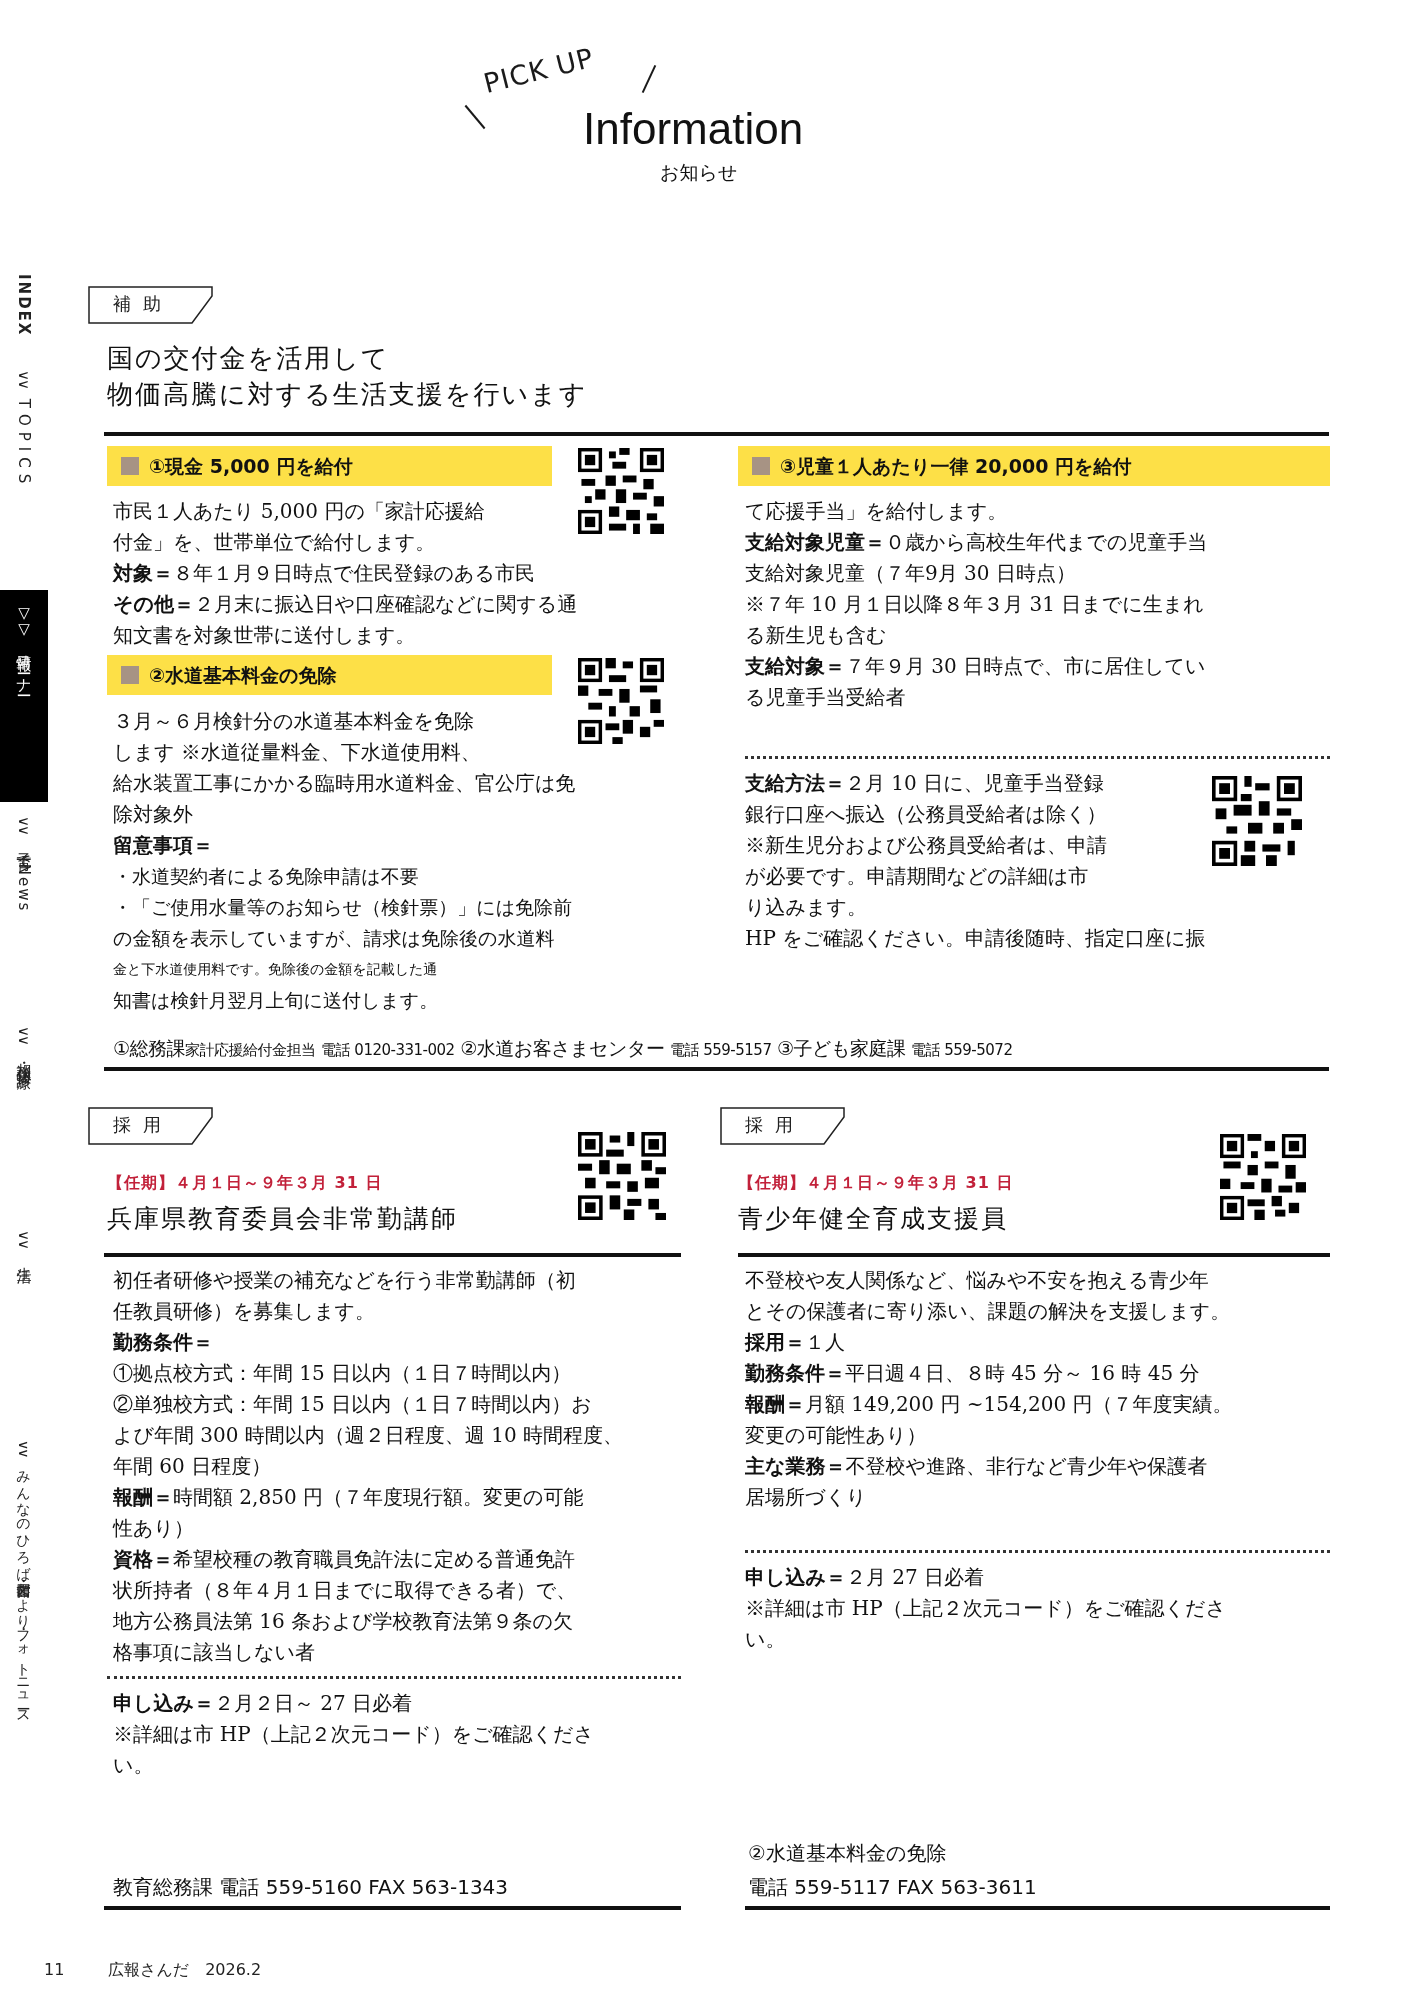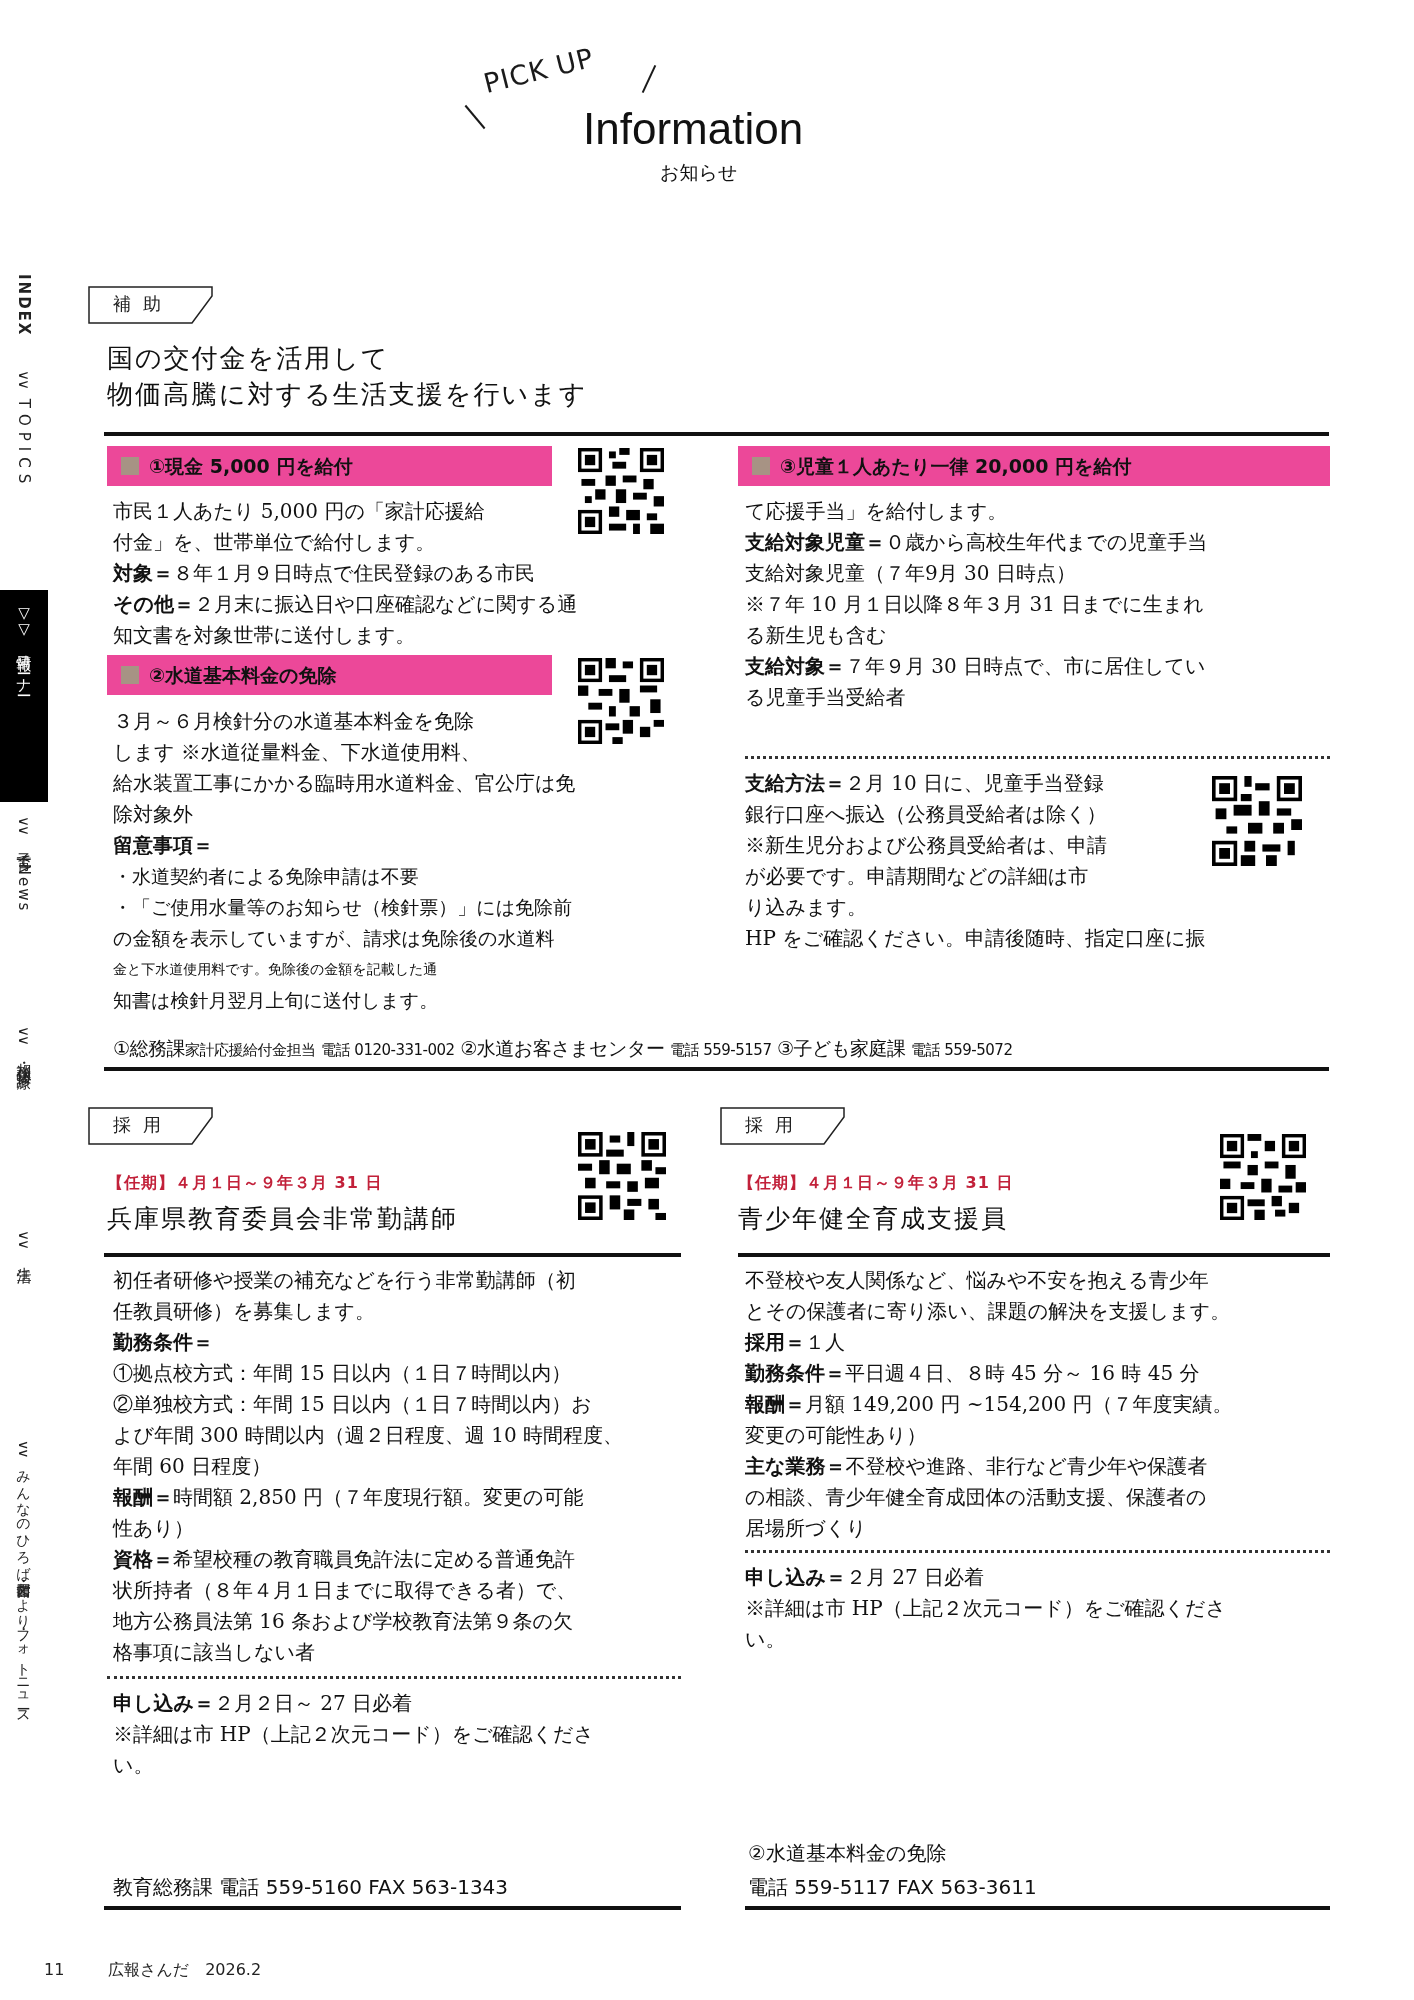--- a/index.html
+++ b/index.html
@@ -21,21 +21,21 @@
 
     
     .tag { position: absolute; height: 36px; width: 125px; }
     .tag svg { position: absolute; left: 0; top: 0; }
     .tag span { position: absolute; left: 0; top: 0; width: 110px; text-align: center; line-height: 36px; font-size: 18px; letter-spacing: 12px; color: #222; }
 
     .headline { position: absolute; left: 107px; top: 340px; font-size: 26px; line-height: 36px; color: #111; letter-spacing: 2px; }
     .hr-thick { position: absolute; height: 4px; background: #111; }
     .hr-dotted { position: absolute; height: 0; border-top: 3px dotted #333; }
 
-    .sec-head { position: absolute; height: 40px; background: #ec4899; font-weight: bold; font-size: 19px; line-height: 40px; padding-left: 14px; color: #111; }
+    .sec-head { position: absolute; height: 40px; background: #fde047; font-weight: bold; font-size: 19px; line-height: 40px; padding-left: 14px; color: #111; }
     .sec-head .sq { display: inline-block; width: 18px; height: 18px; background: #a79384; vertical-align: -2px; margin-right: 10px; }
 
     .body-text { position: absolute; font-family: "DejaVu Serif", serif; font-size: 20px; line-height: 31px; color: #111; }
     .body-text p { margin: 0; }
     .body-text b { font-family: "DejaVu Sans", sans-serif; font-weight: bold; }
 
     .qr { position: absolute; width: 86px; height: 86px; background: #fff; }
     .qr svg { width: 100%; height: 100%; }
 
     .contact-line { position: absolute; left: 113px; top: 1036px; font-size: 19px; color: #111; white-space: nowrap; letter-spacing: -0.5px; }
@@ -341,21 +341,20 @@
 <div class="job-title" style="left:738px;top:1202px;">青少年健全育成支援員</div>
 <div class="hr-thick" style="left:738px;top:1253px;width:592px;"></div>
 <div class="body-text" style="left:745px;top:1265px;width:590px;">
   <p>不登校や友人関係など、悩みや不安を抱える青少年</p>
   <p>とその保護者に寄り添い、課題の解決を支援します。</p>
   <p><b>採用＝</b><span>１人</span></p>
   <p><b>勤務条件＝</b><span>平日週４日、８時 45 分～ 16 時 45 分</span></p>
   <p><b>報酬＝</b><span>月額 149,200 円 ~154,200 円（７年度実績。</span></p>
   <p>変更の可能性あり）</p>
   <p><b>主な業務＝</b><span>不登校や進路、非行など青少年や保護者</span></p>
-  <p>の相談、青少年健全育成団体の活動支援、保護者の</p>
   <p>居場所づくり</p>
 </div>
 <div class="hr-dotted" style="left:745px;top:1550px;width:585px;"></div>
 <div class="body-text" style="left:745px;top:1562px;width:590px;">
   <p><b>申し込み＝</b><span>２月 27 日必着</span></p>
   <p>※詳細は市 HP（上記２次元コード）をご確認くださ</p>
   <p>い。</p>
 </div>
 <div class="footer-contact" style="left:748px;top:1840px;">②水道基本料金の免除</div>
 <div class="footer-contact" style="left:748px;top:1874px;">電話 559-5117 FAX 563-3611</div>

